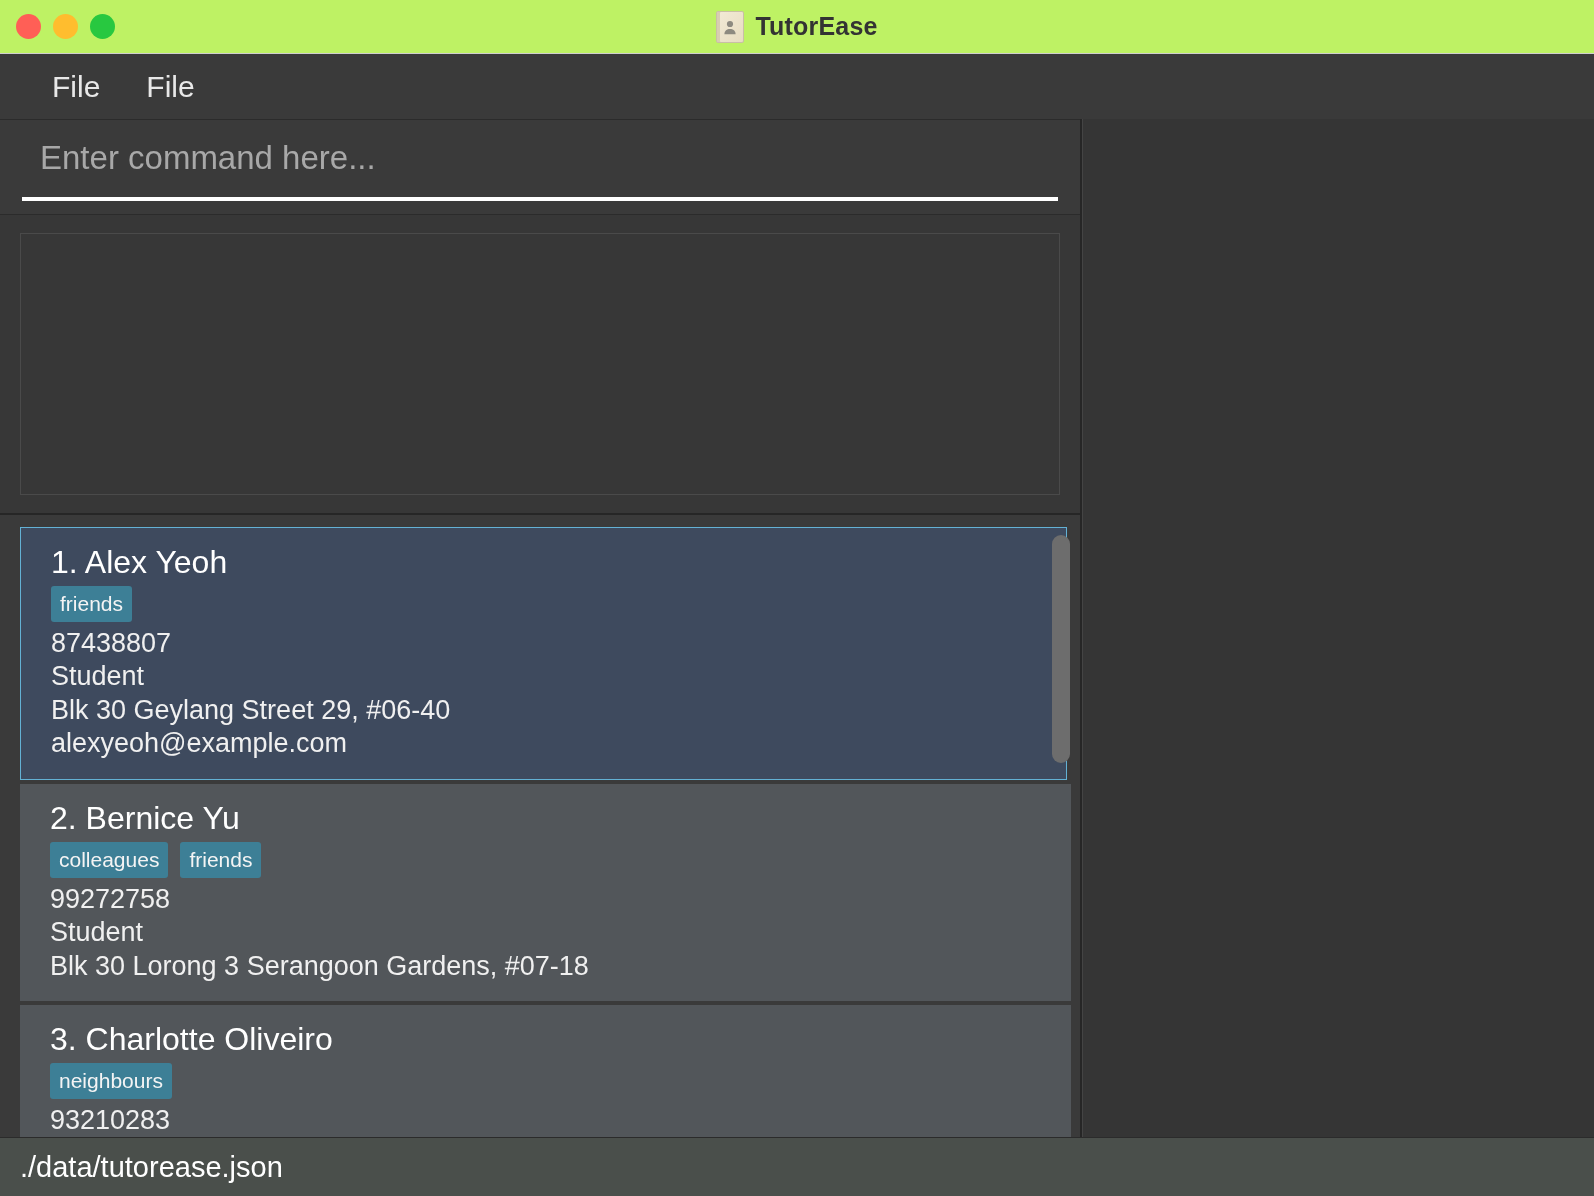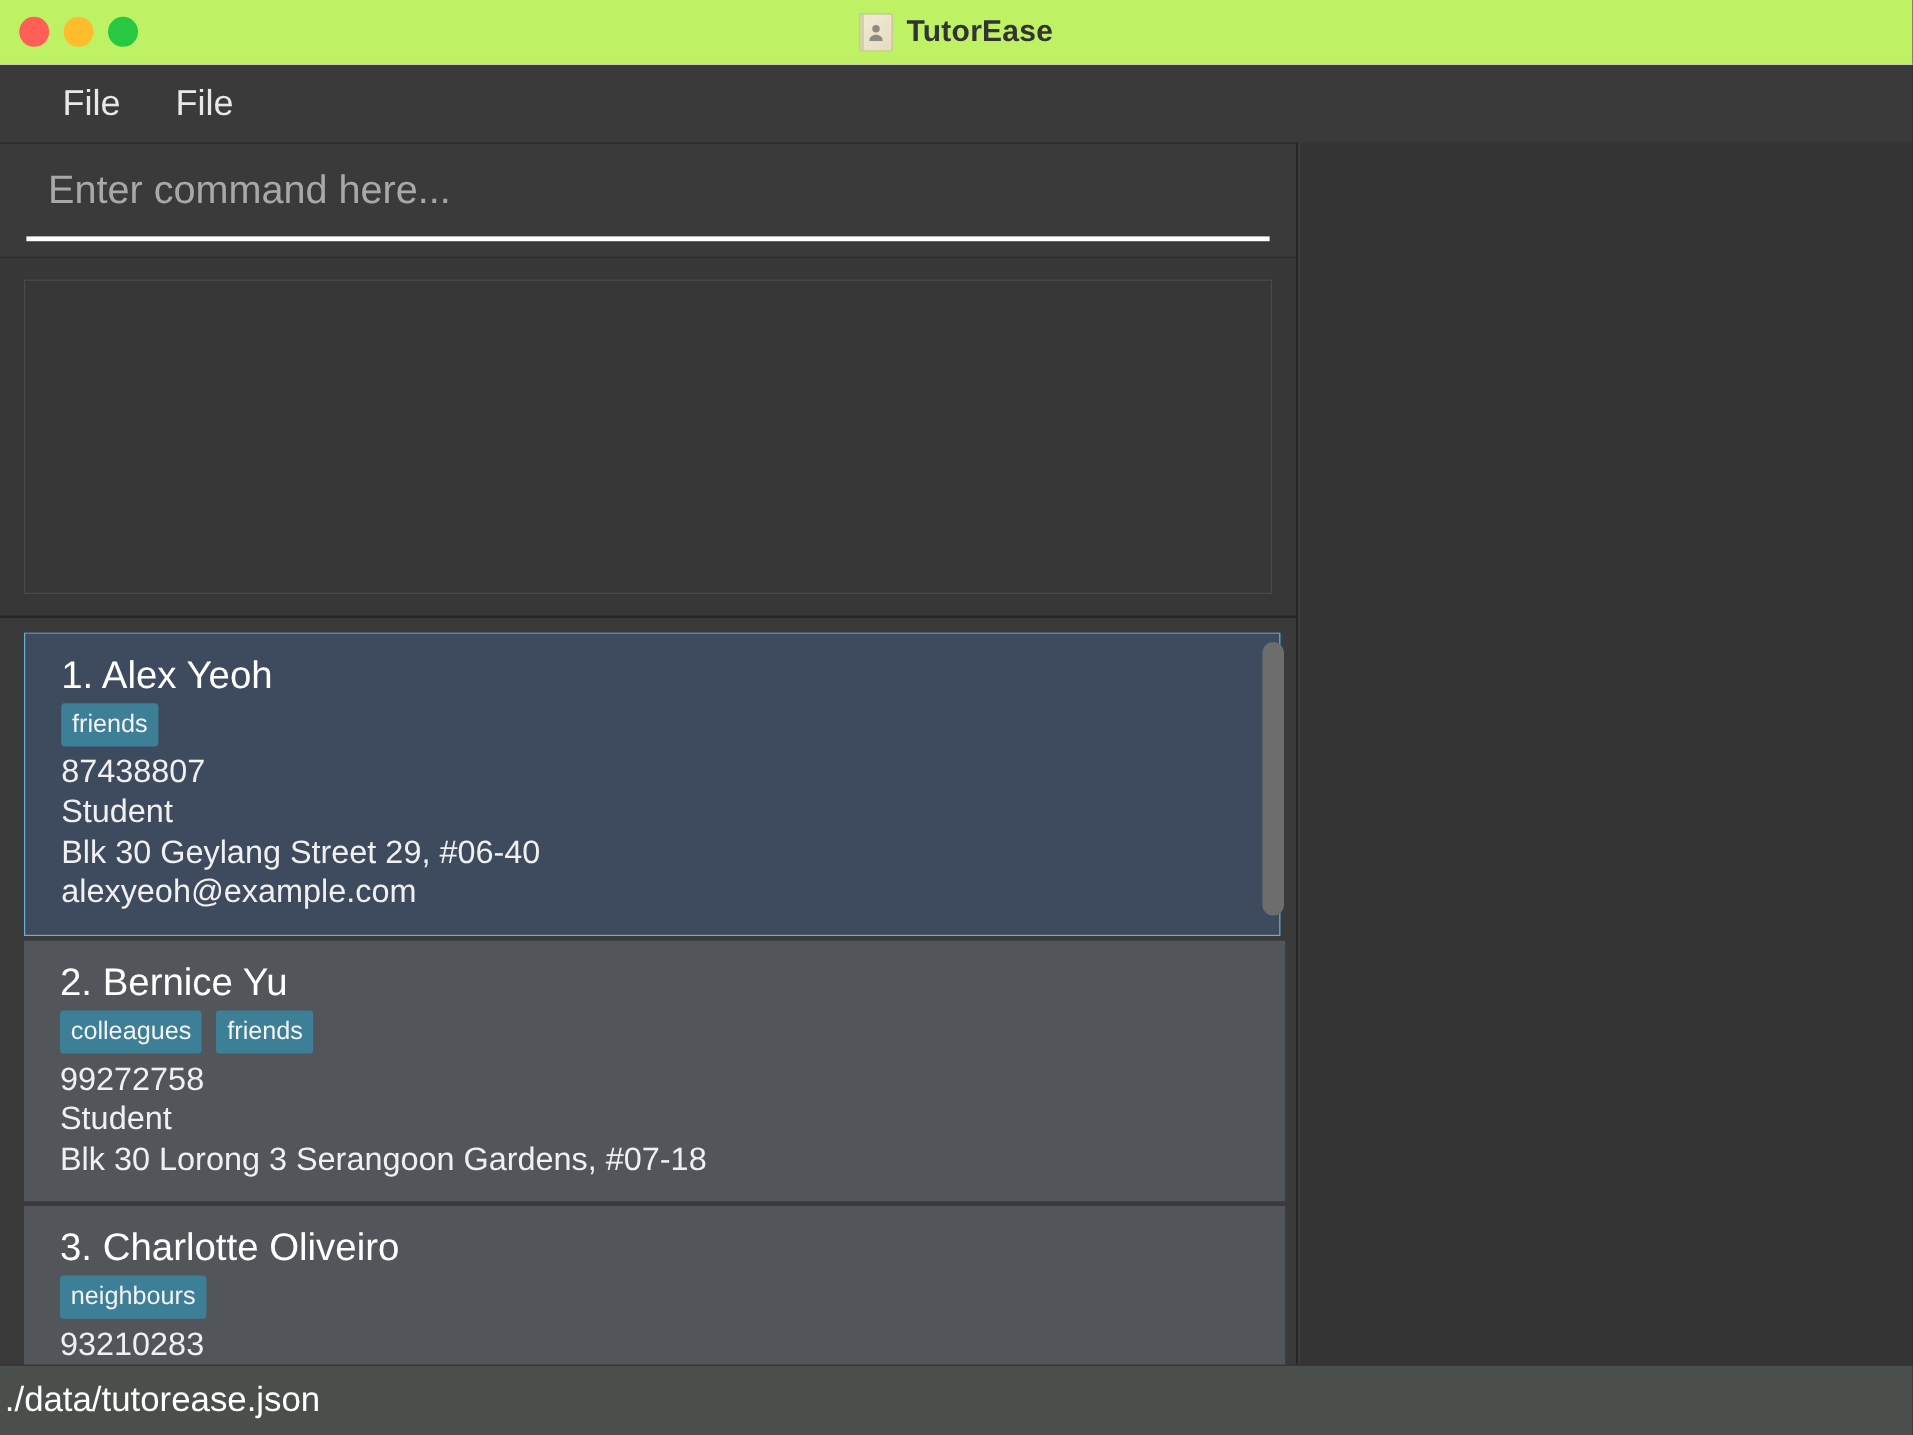--- a/index.html
+++ b/index.html
@@ -251,21 +251,21 @@
   }
 
   
   .statusbar {
     height: 58px;
     min-height: 58px;
     background: #4a4f4b;
     border-top: 1px solid #2b2b2b;
     display: flex;
     align-items: center;
-    padding-left: 4px;
+    padding-left: 20px;
     color: #ffffff;
     font-size: 29px;
   }
 </style>
 </head>
 <body>
 
 <div id="app-window">
 
   <div class="titlebar">

